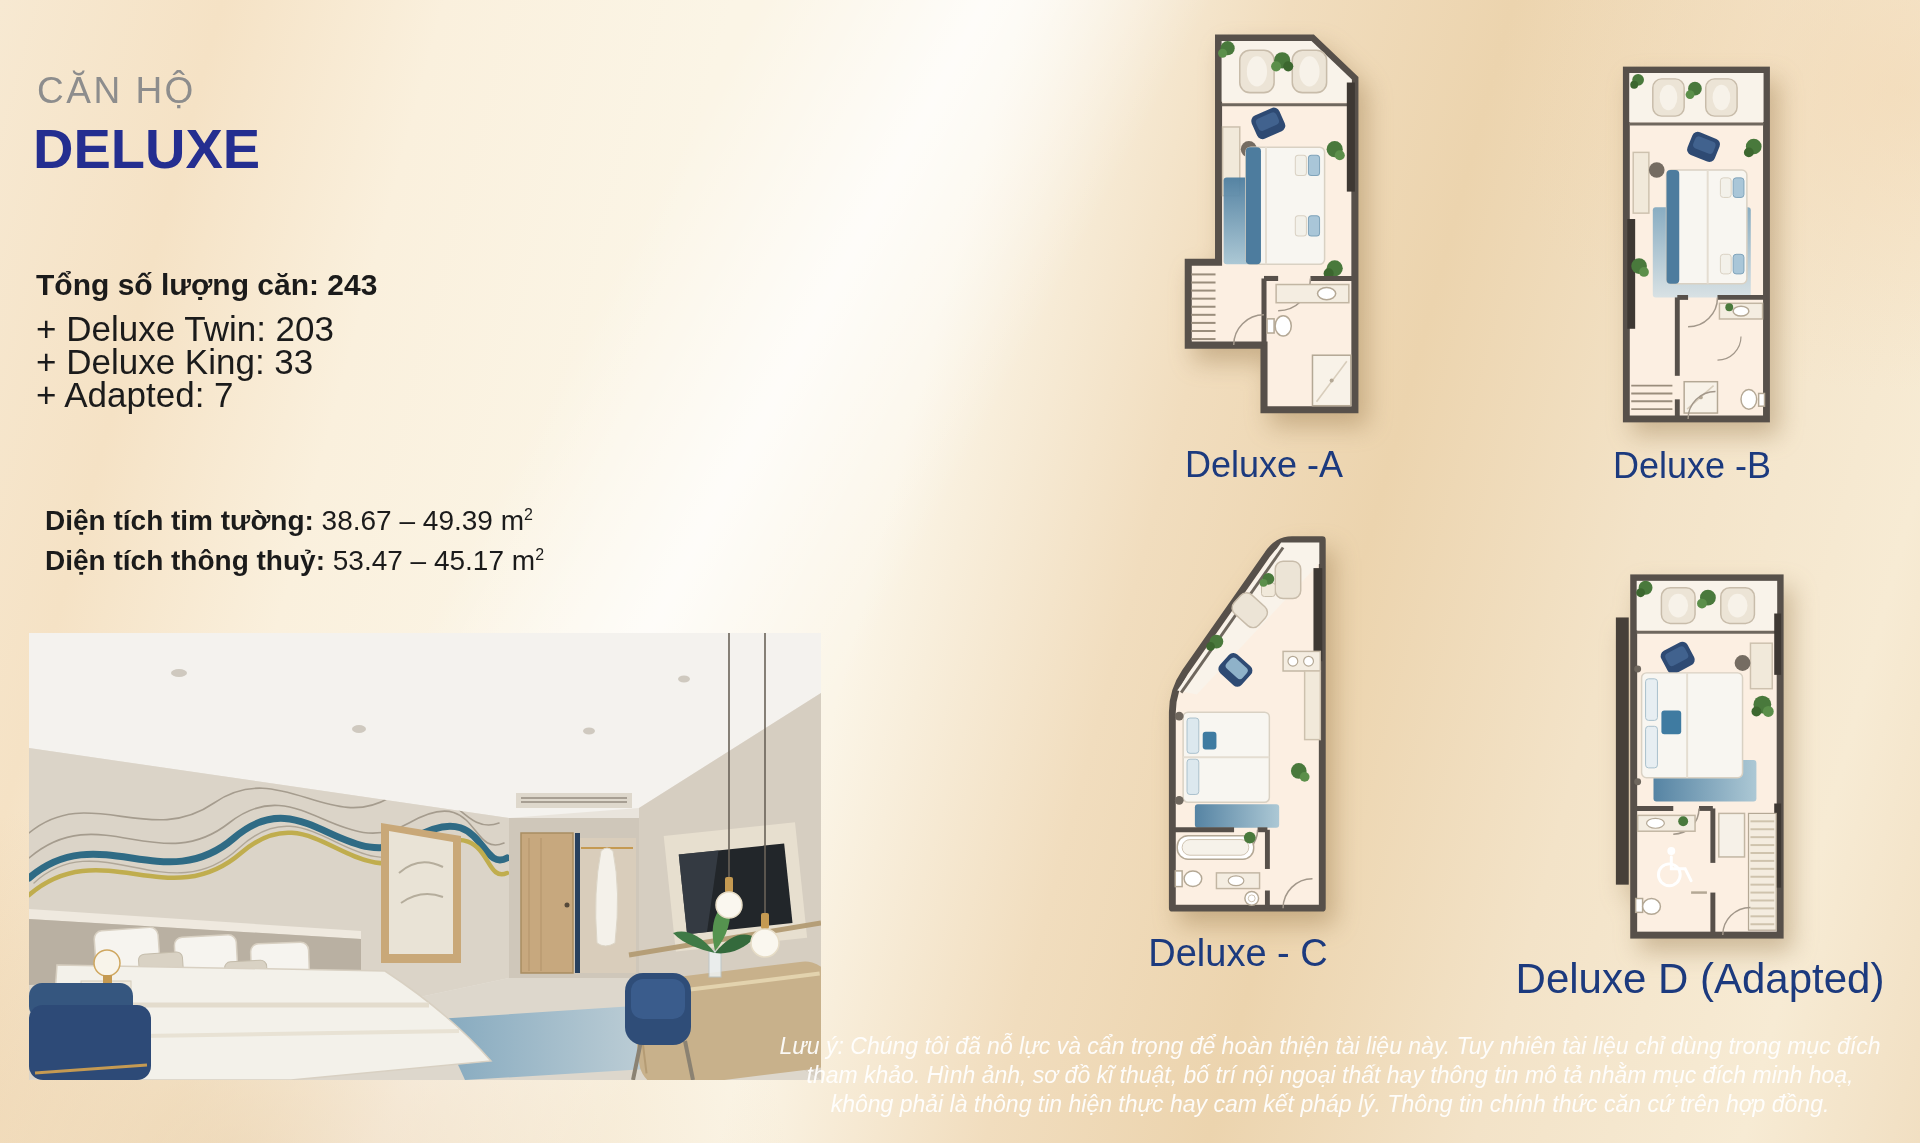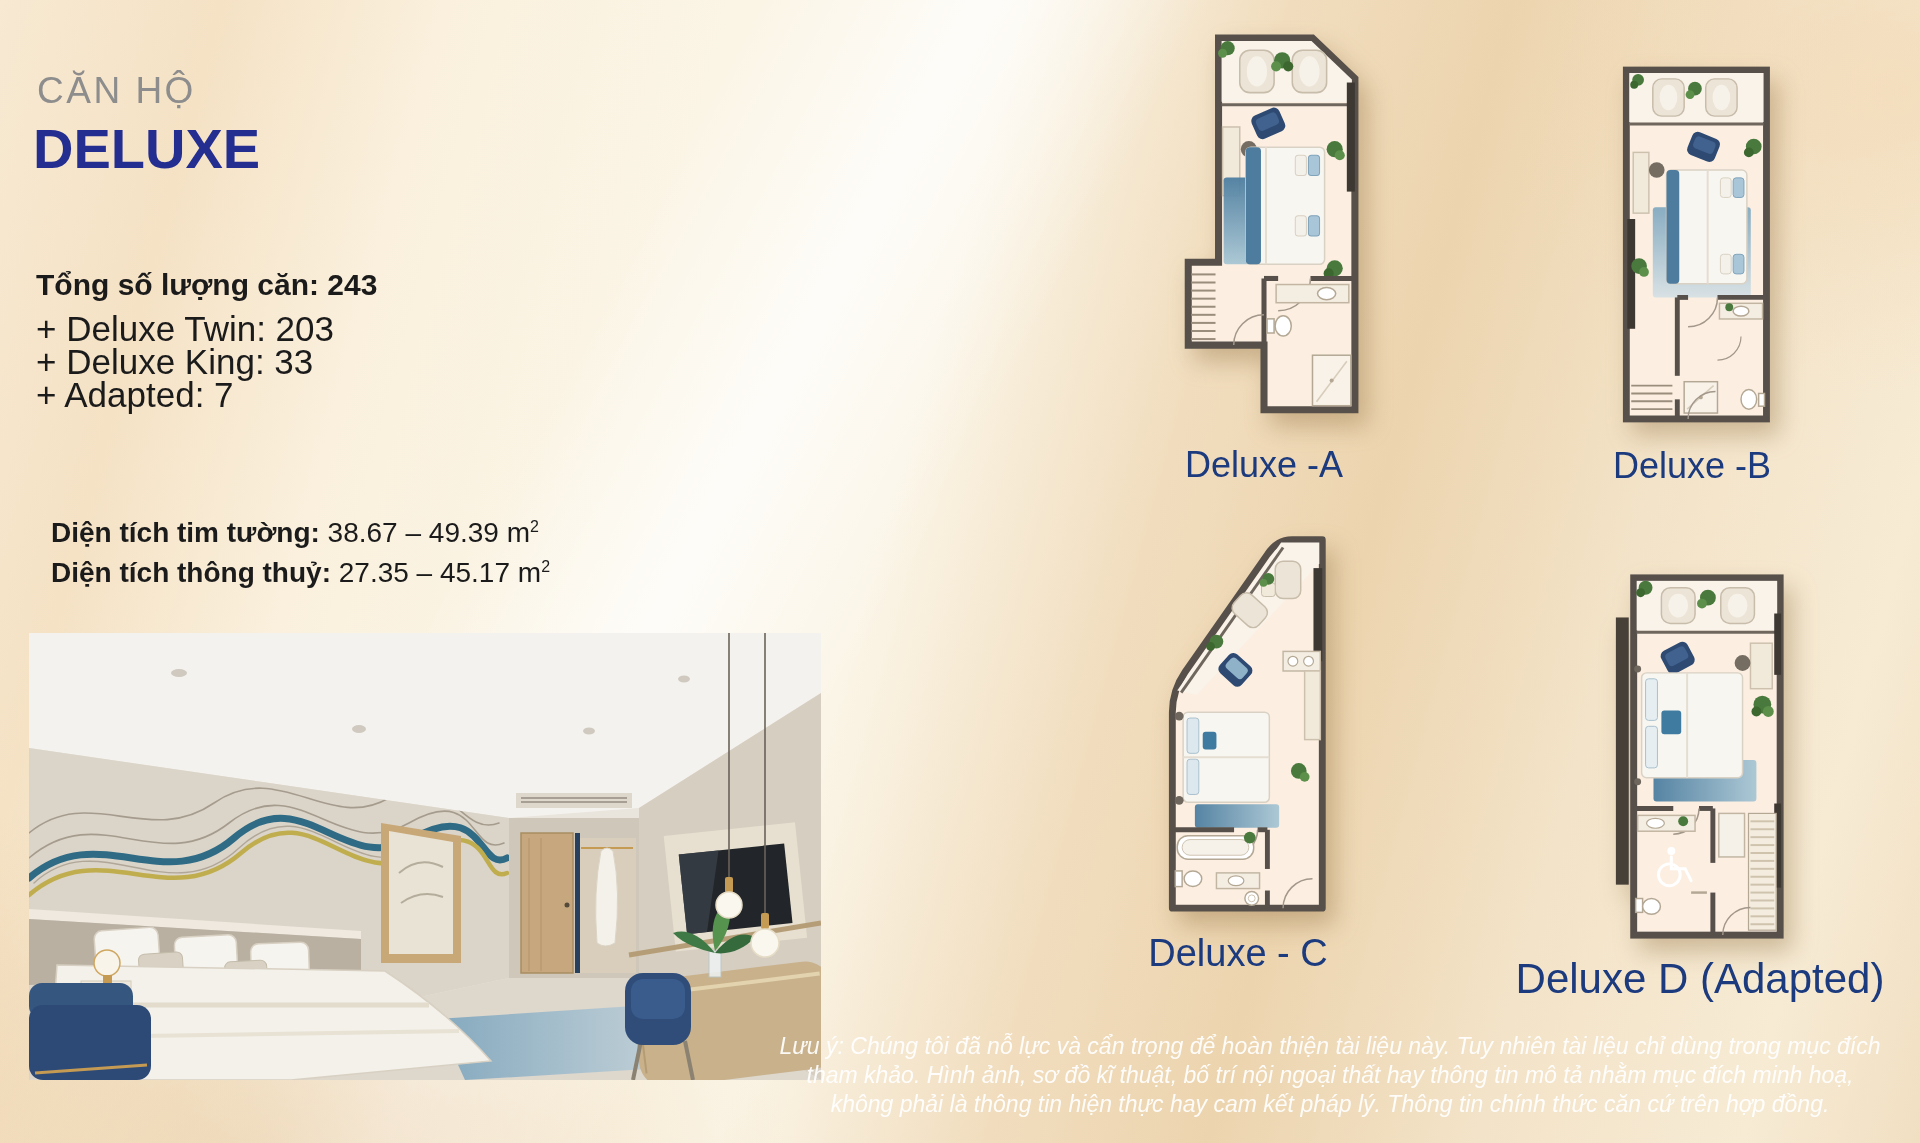--- a/index.html
+++ b/index.html
@@ -22,21 +22,21 @@
     font-size:37px; letter-spacing:2.5px; color:#8d8d8d; font-weight:400;
   }
   .title {
     position:absolute; left:33px; top:116px;
     font-size:56px; font-weight:bold; letter-spacing:0px; color:#242e90;
   }
   .stats { position:absolute; left:36px; top:268px; color:#1b1b1b; }
   .stats .stats-title { font-size:30px; font-weight:bold; margin-bottom:10px; }
   .stats .stat-item { font-size:35px; line-height:33px; font-weight:400; }
 
-  .areas { position:absolute; left:45px; top:510px; color:#1b1b1b;margin-left:6px; }
+  .areas { position:absolute; left:45px; top:498px; color:#1b1b1b; }
   .areas .area-line { font-size:28px; line-height:34px; }
   .areas .area-label { font-weight:bold; }
   .areas sup { font-size:16px; }
 
   
   .room-photo { position:absolute; left:29px; top:633px; width:792px; height:447px; }
   .room-photo svg { display:block; width:100%; height:100%; }
 
   
   figure.plan { position:absolute; }
@@ -72,21 +72,21 @@
 
   <section class="stats">
     <p class="stats-title">Tổng số lượng căn: 243</p>
     <p class="stat-item">+ Deluxe Twin: 203</p>
     <p class="stat-item">+ Deluxe King: 33</p>
     <p class="stat-item">+ Adapted: 7</p>
   </section>
 
   <section class="areas">
     <p class="area-line"><span class="area-label">Diện tích tim tường:</span><span> 38.67 – 49.39 m</span><sup>2</sup></p>
-    <p class="area-line"><span class="area-label">Diện tích thông thuỷ:</span><span> 27.35 – 45.17 m</span><sup>2</sup></p>
+    <p class="area-line"><span class="area-label">Diện tích thông thuỷ:</span><span> 53.47 – 45.17 m</span><sup>2</sup></p>
   </section>
 
   <figure class="room-photo">
     <svg viewBox="0 0 792 447">
       <defs>
         <linearGradient id="rugP" x1="0" y1="0" x2="1" y2="0">
           <stop offset="0" stop-color="#7ba4bd"></stop>
             <stop offset="1" stop-color="#d6dfe2"></stop>
         </linearGradient>
         <clipPath id="lwallClip">

